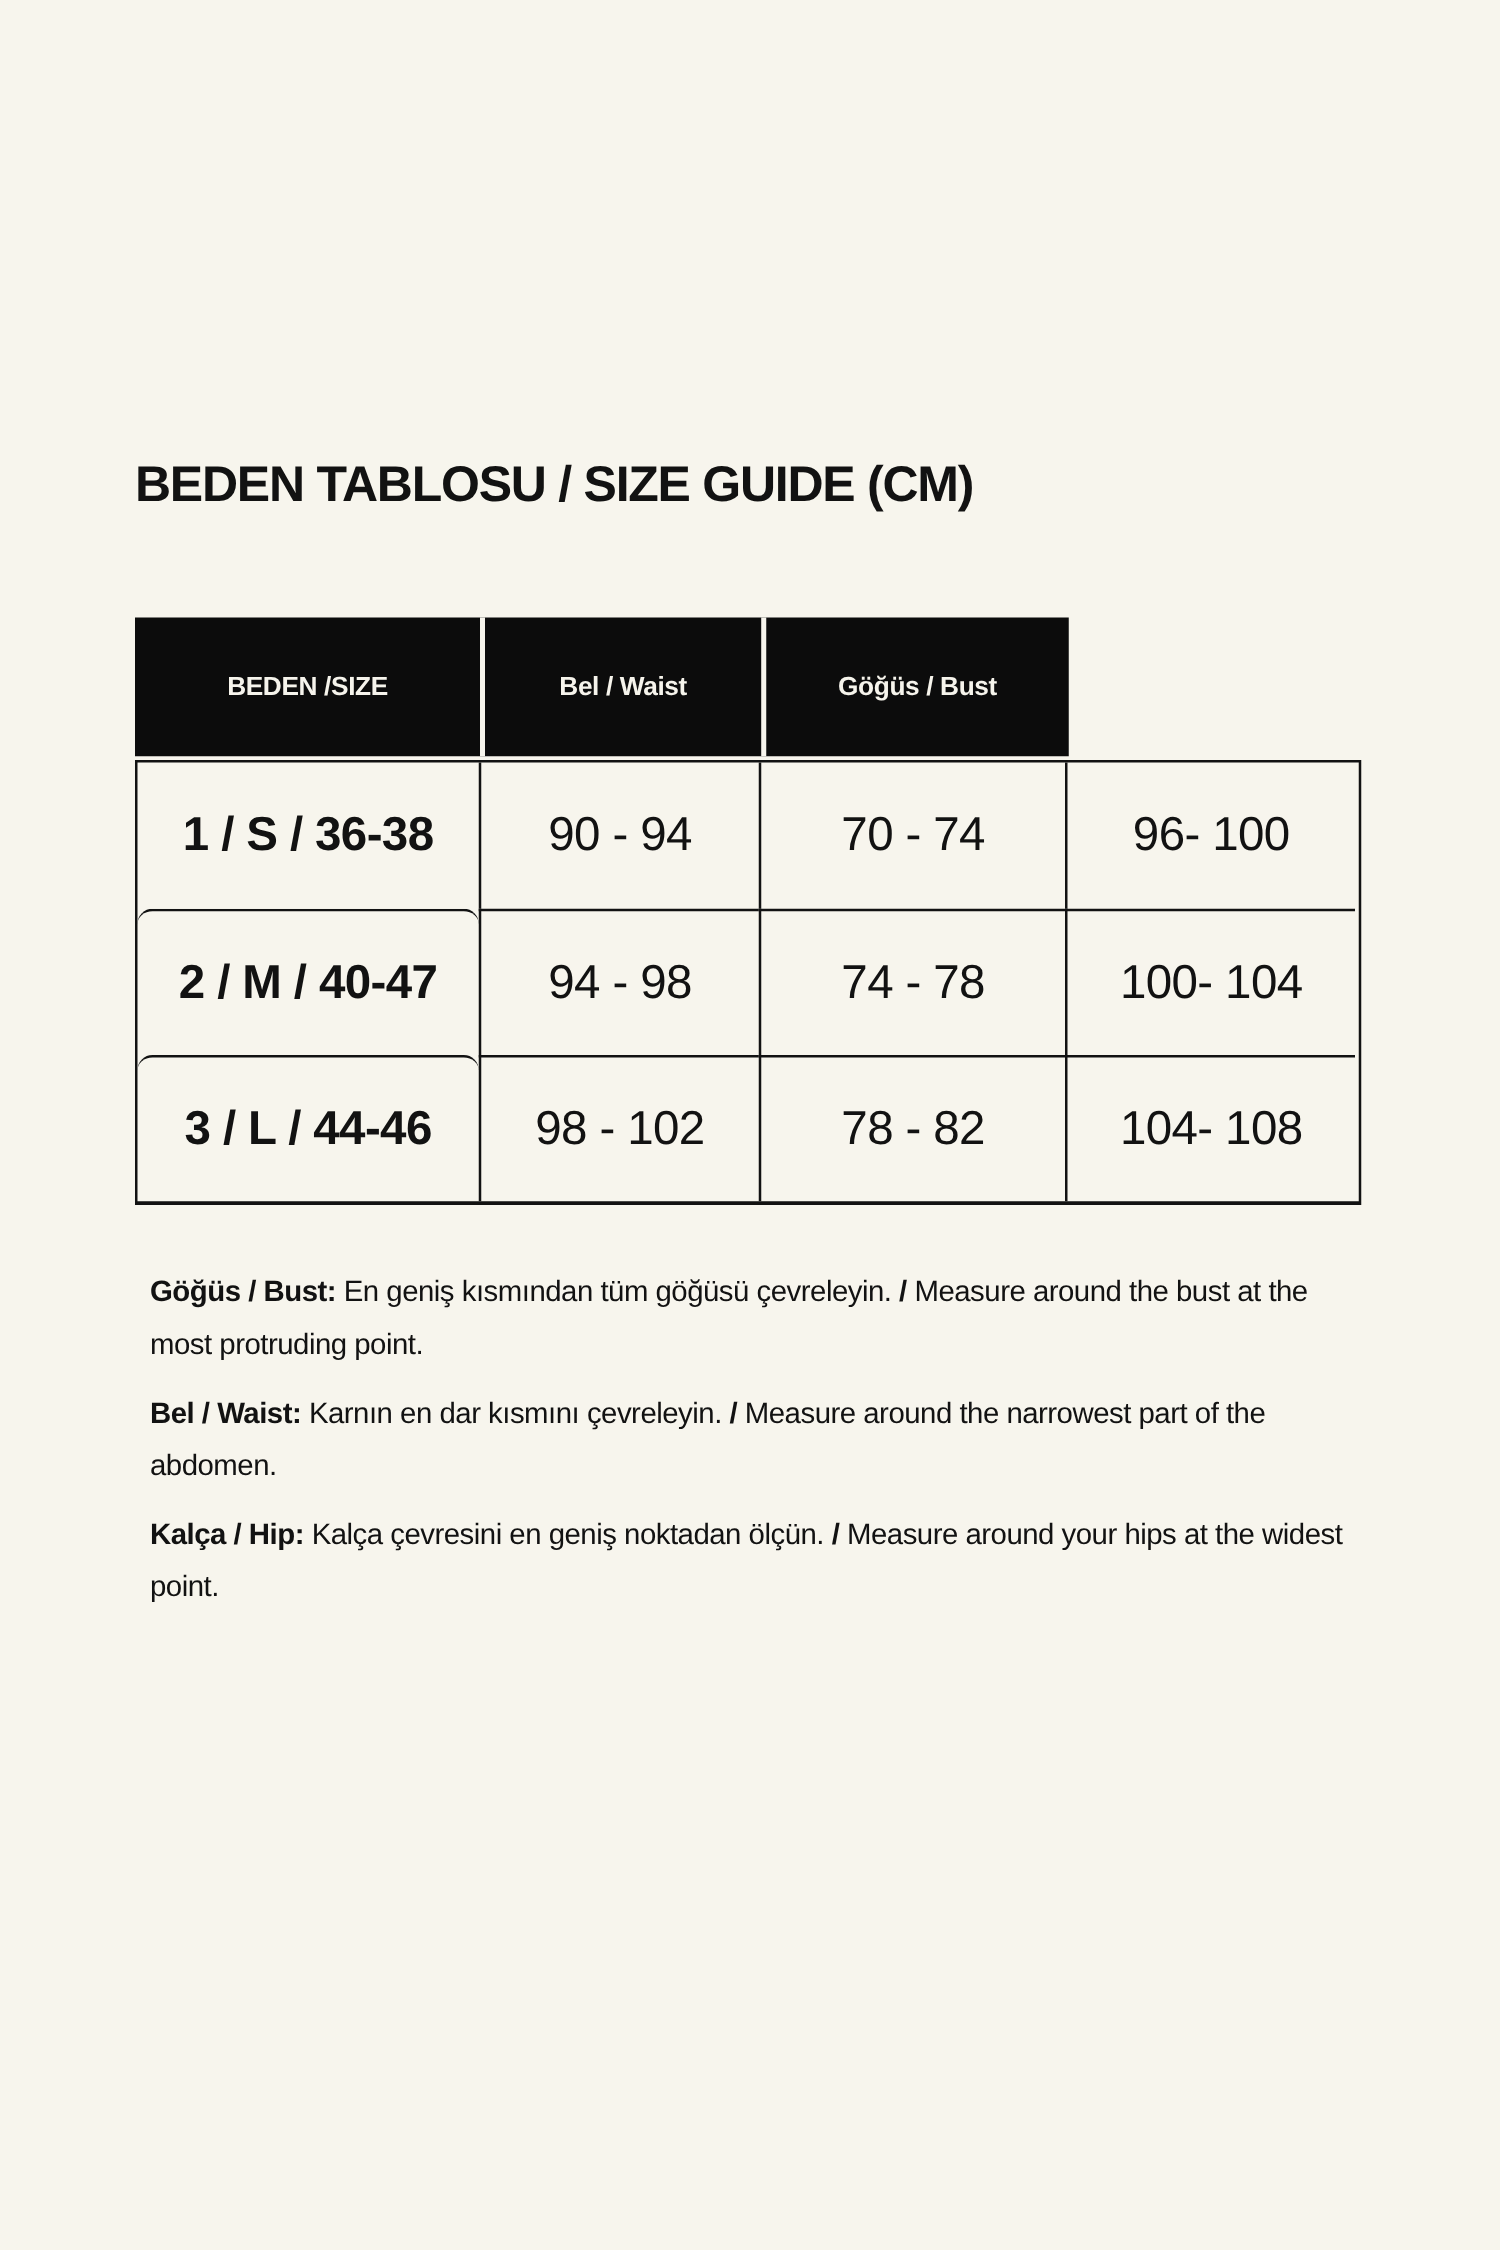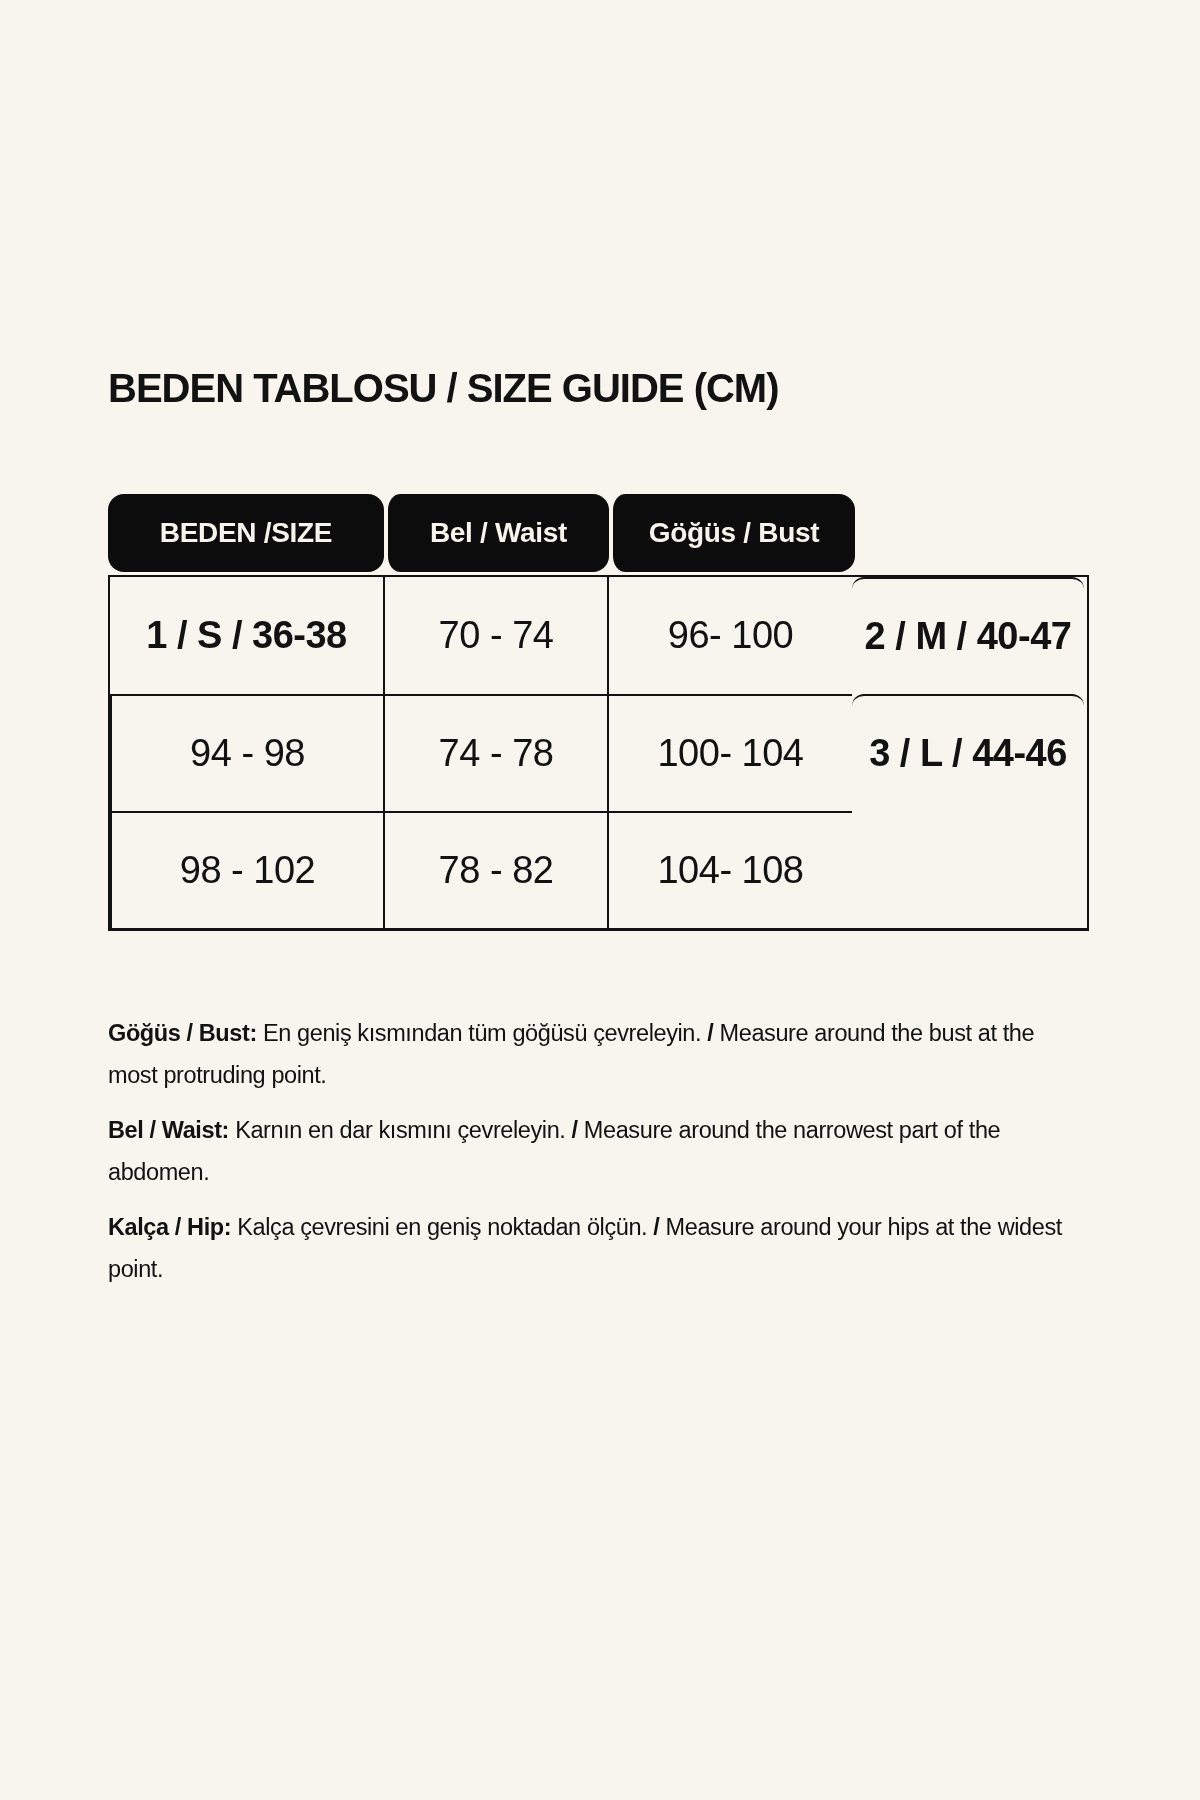--- a/index.html
+++ b/index.html
@@ -35,28 +35,27 @@
     left:108px;
     width:981px;
   }
   .thead{
     display:grid;
     grid-template-columns:276px 225px 246px 234px;
   }
   .th{
     background:var(--header-bg);
     color:var(--header-text);
-    height:78px;
+    height:111px;
     display:flex;
     align-items:center;
     justify-content:center;
-    font-size:28px;
+    font-size:21px;
     font-weight:700;
     letter-spacing:-0.3px;
-    border-radius:16px;
   }
   .th + .th{
     border-left:4px solid var(--bg);
   }
   .tbody{
     margin-top:3px;
     border:2px solid var(--ink);
     border-bottom-width:3px;
     display:grid;
     grid-template-columns:273px 224px 245px 232px;
@@ -76,38 +75,39 @@
   .td.r2,.td.r3{border-top:2px solid var(--ink);}
   .notes{
     position:absolute;
     top:1012px;
     left:108px;
     width:1010px;
     font-size:23.5px;
     letter-spacing:-0.4px;
     line-height:42px;
   }
-  .notes p{margin:0 0 13px 0;}
+  .notes p{margin:0 0 13px 12px;}
   .notes .b{font-weight:700;}
 </style>
 </head>
 <body>
 
 <main class="canvas">
 
   <h1 class="title">BEDEN TABLOSU / SIZE GUIDE (CM)</h1>
 
   <section class="size-table">
     <div class="thead">
       <div class="th">BEDEN /SIZE</div>
       <div class="th">Bel / Waist</div>
       <div class="th">Göğüs / Bust</div>
     </div>
     <div class="tbody">
       <div class="td c1 r1">1 / S / 36-38</div>
+      <div class="td c2 r1">90 - 94</div>
       <div class="td c3 r1">70 - 74</div>
       <div class="td c4 r1">96- 100</div>
 
       <div class="td c1 r2">2 / M / 40-47</div>
       <div class="td c2 r2">94 - 98</div>
       <div class="td c3 r2">74 - 78</div>
       <div class="td c4 r2">100- 104</div>
 
       <div class="td c1 r3">3 / L / 44-46</div>
       <div class="td c2 r3">98 - 102</div>

